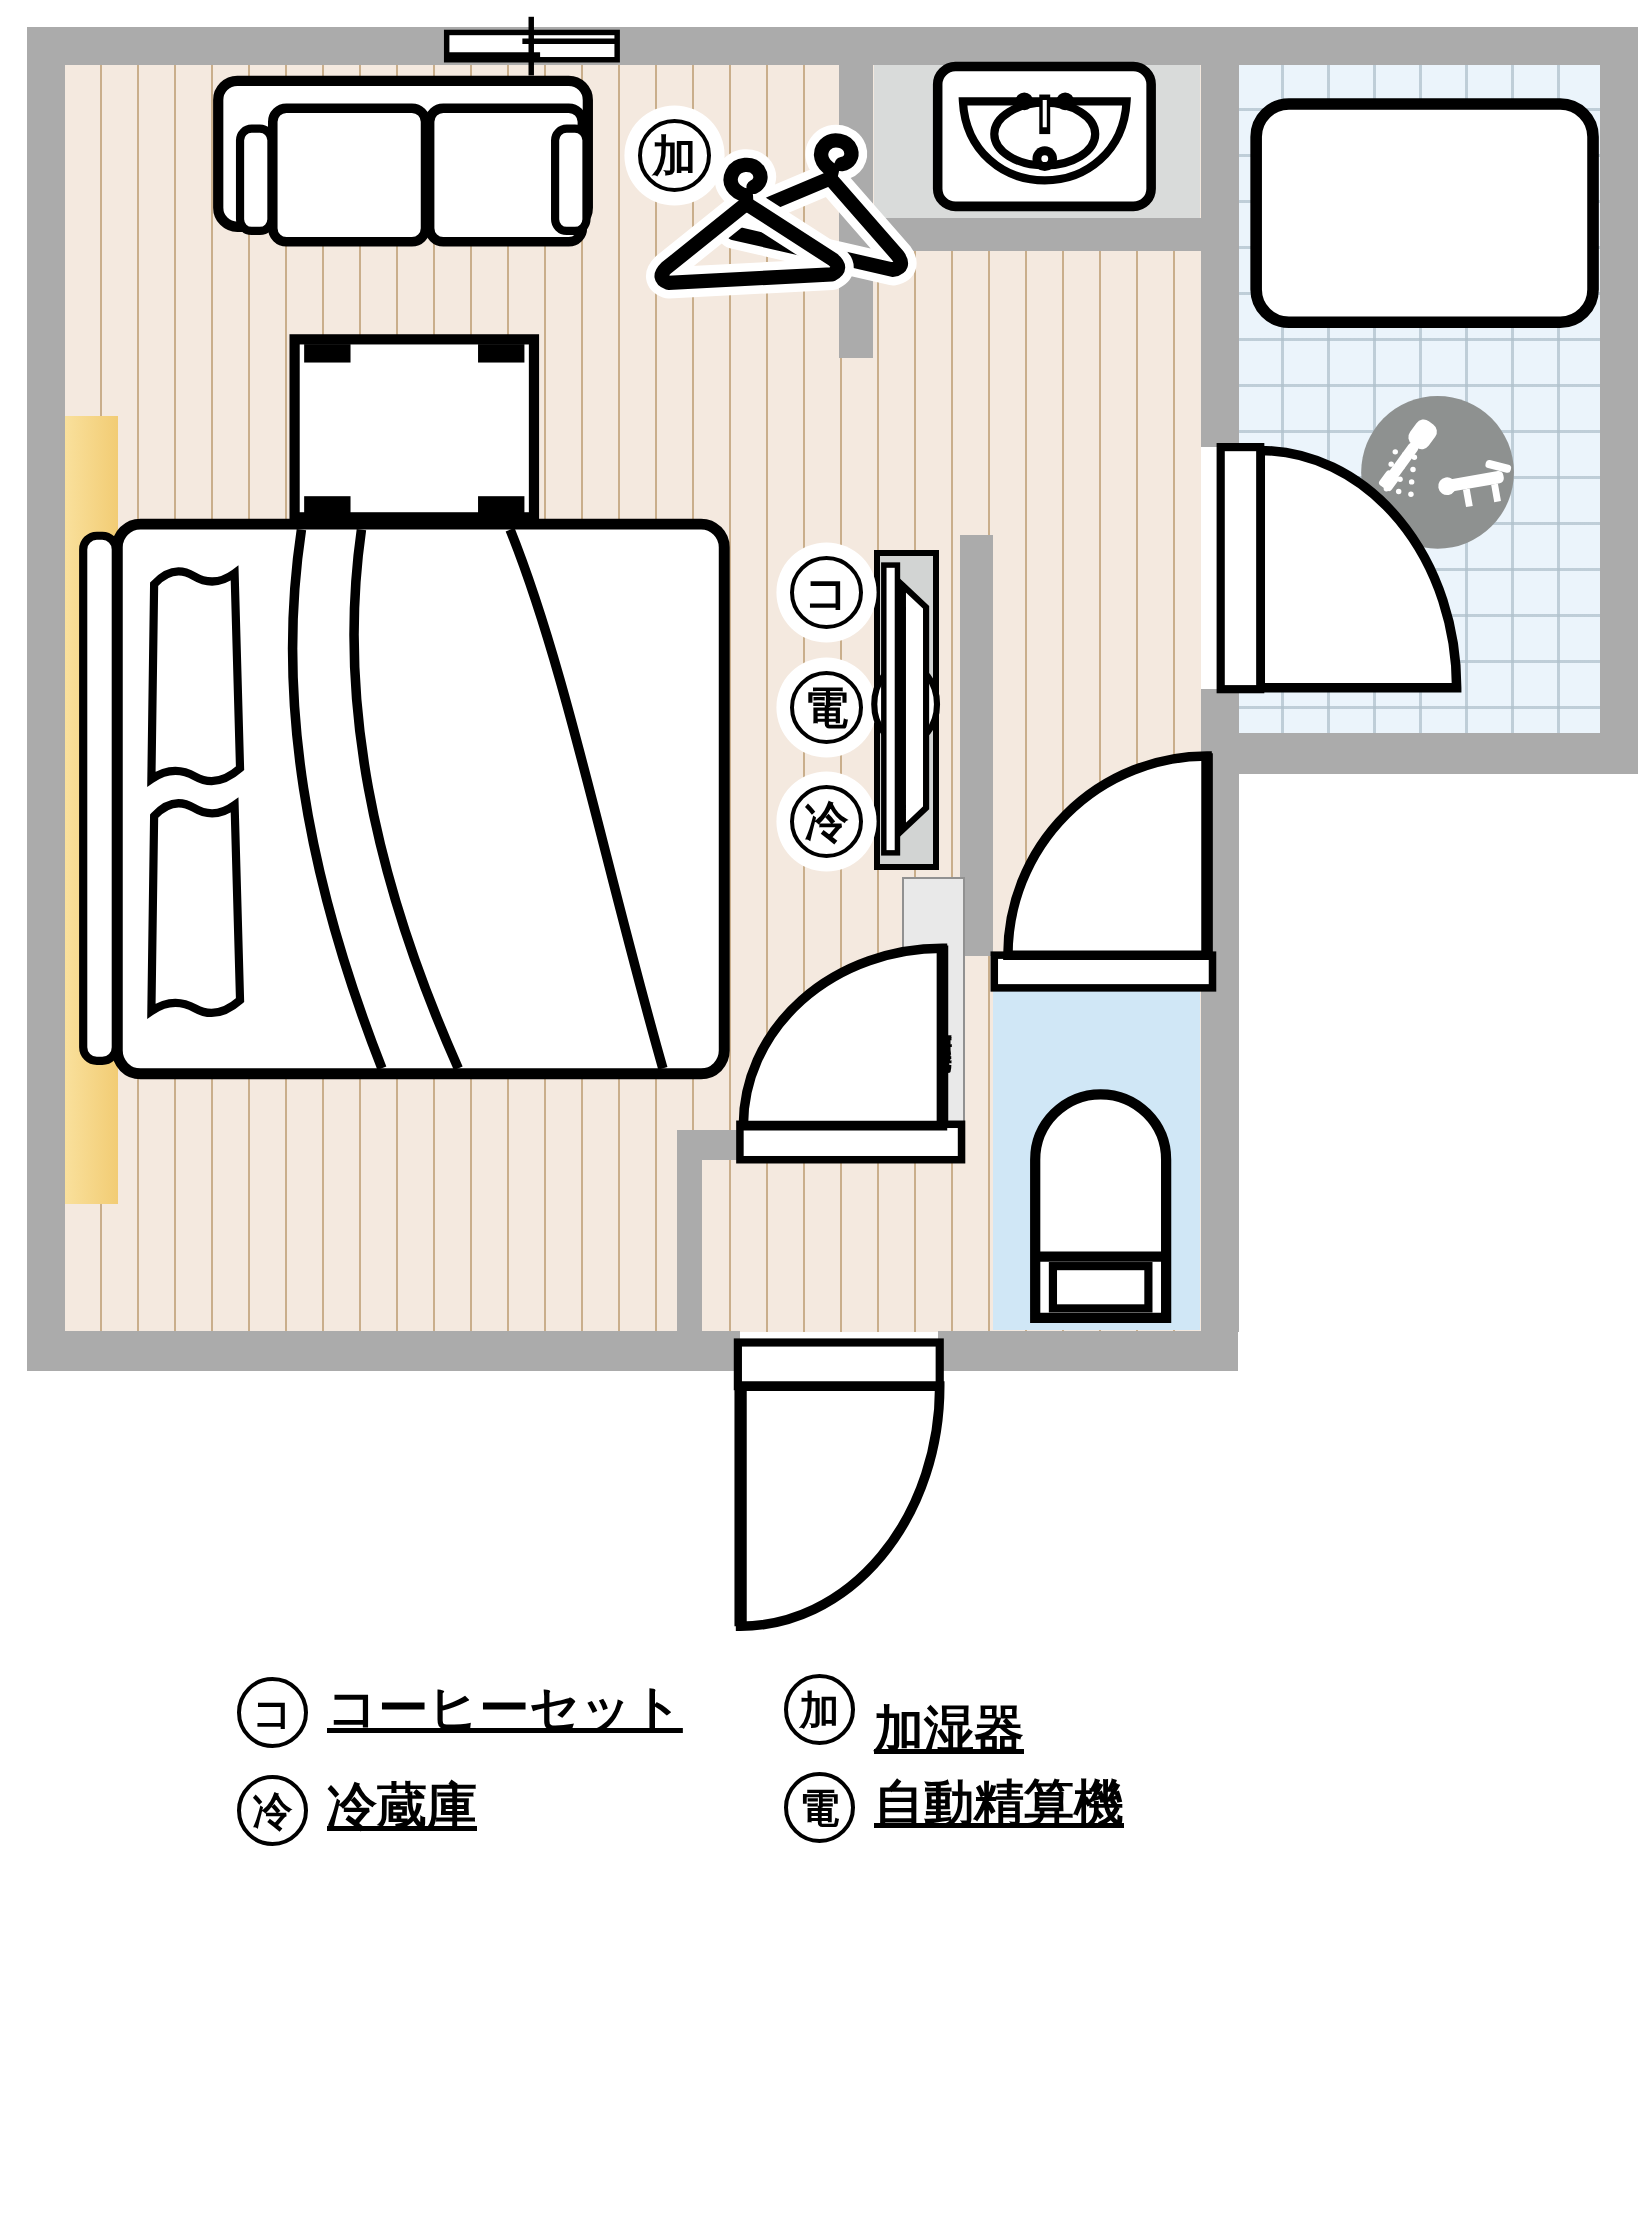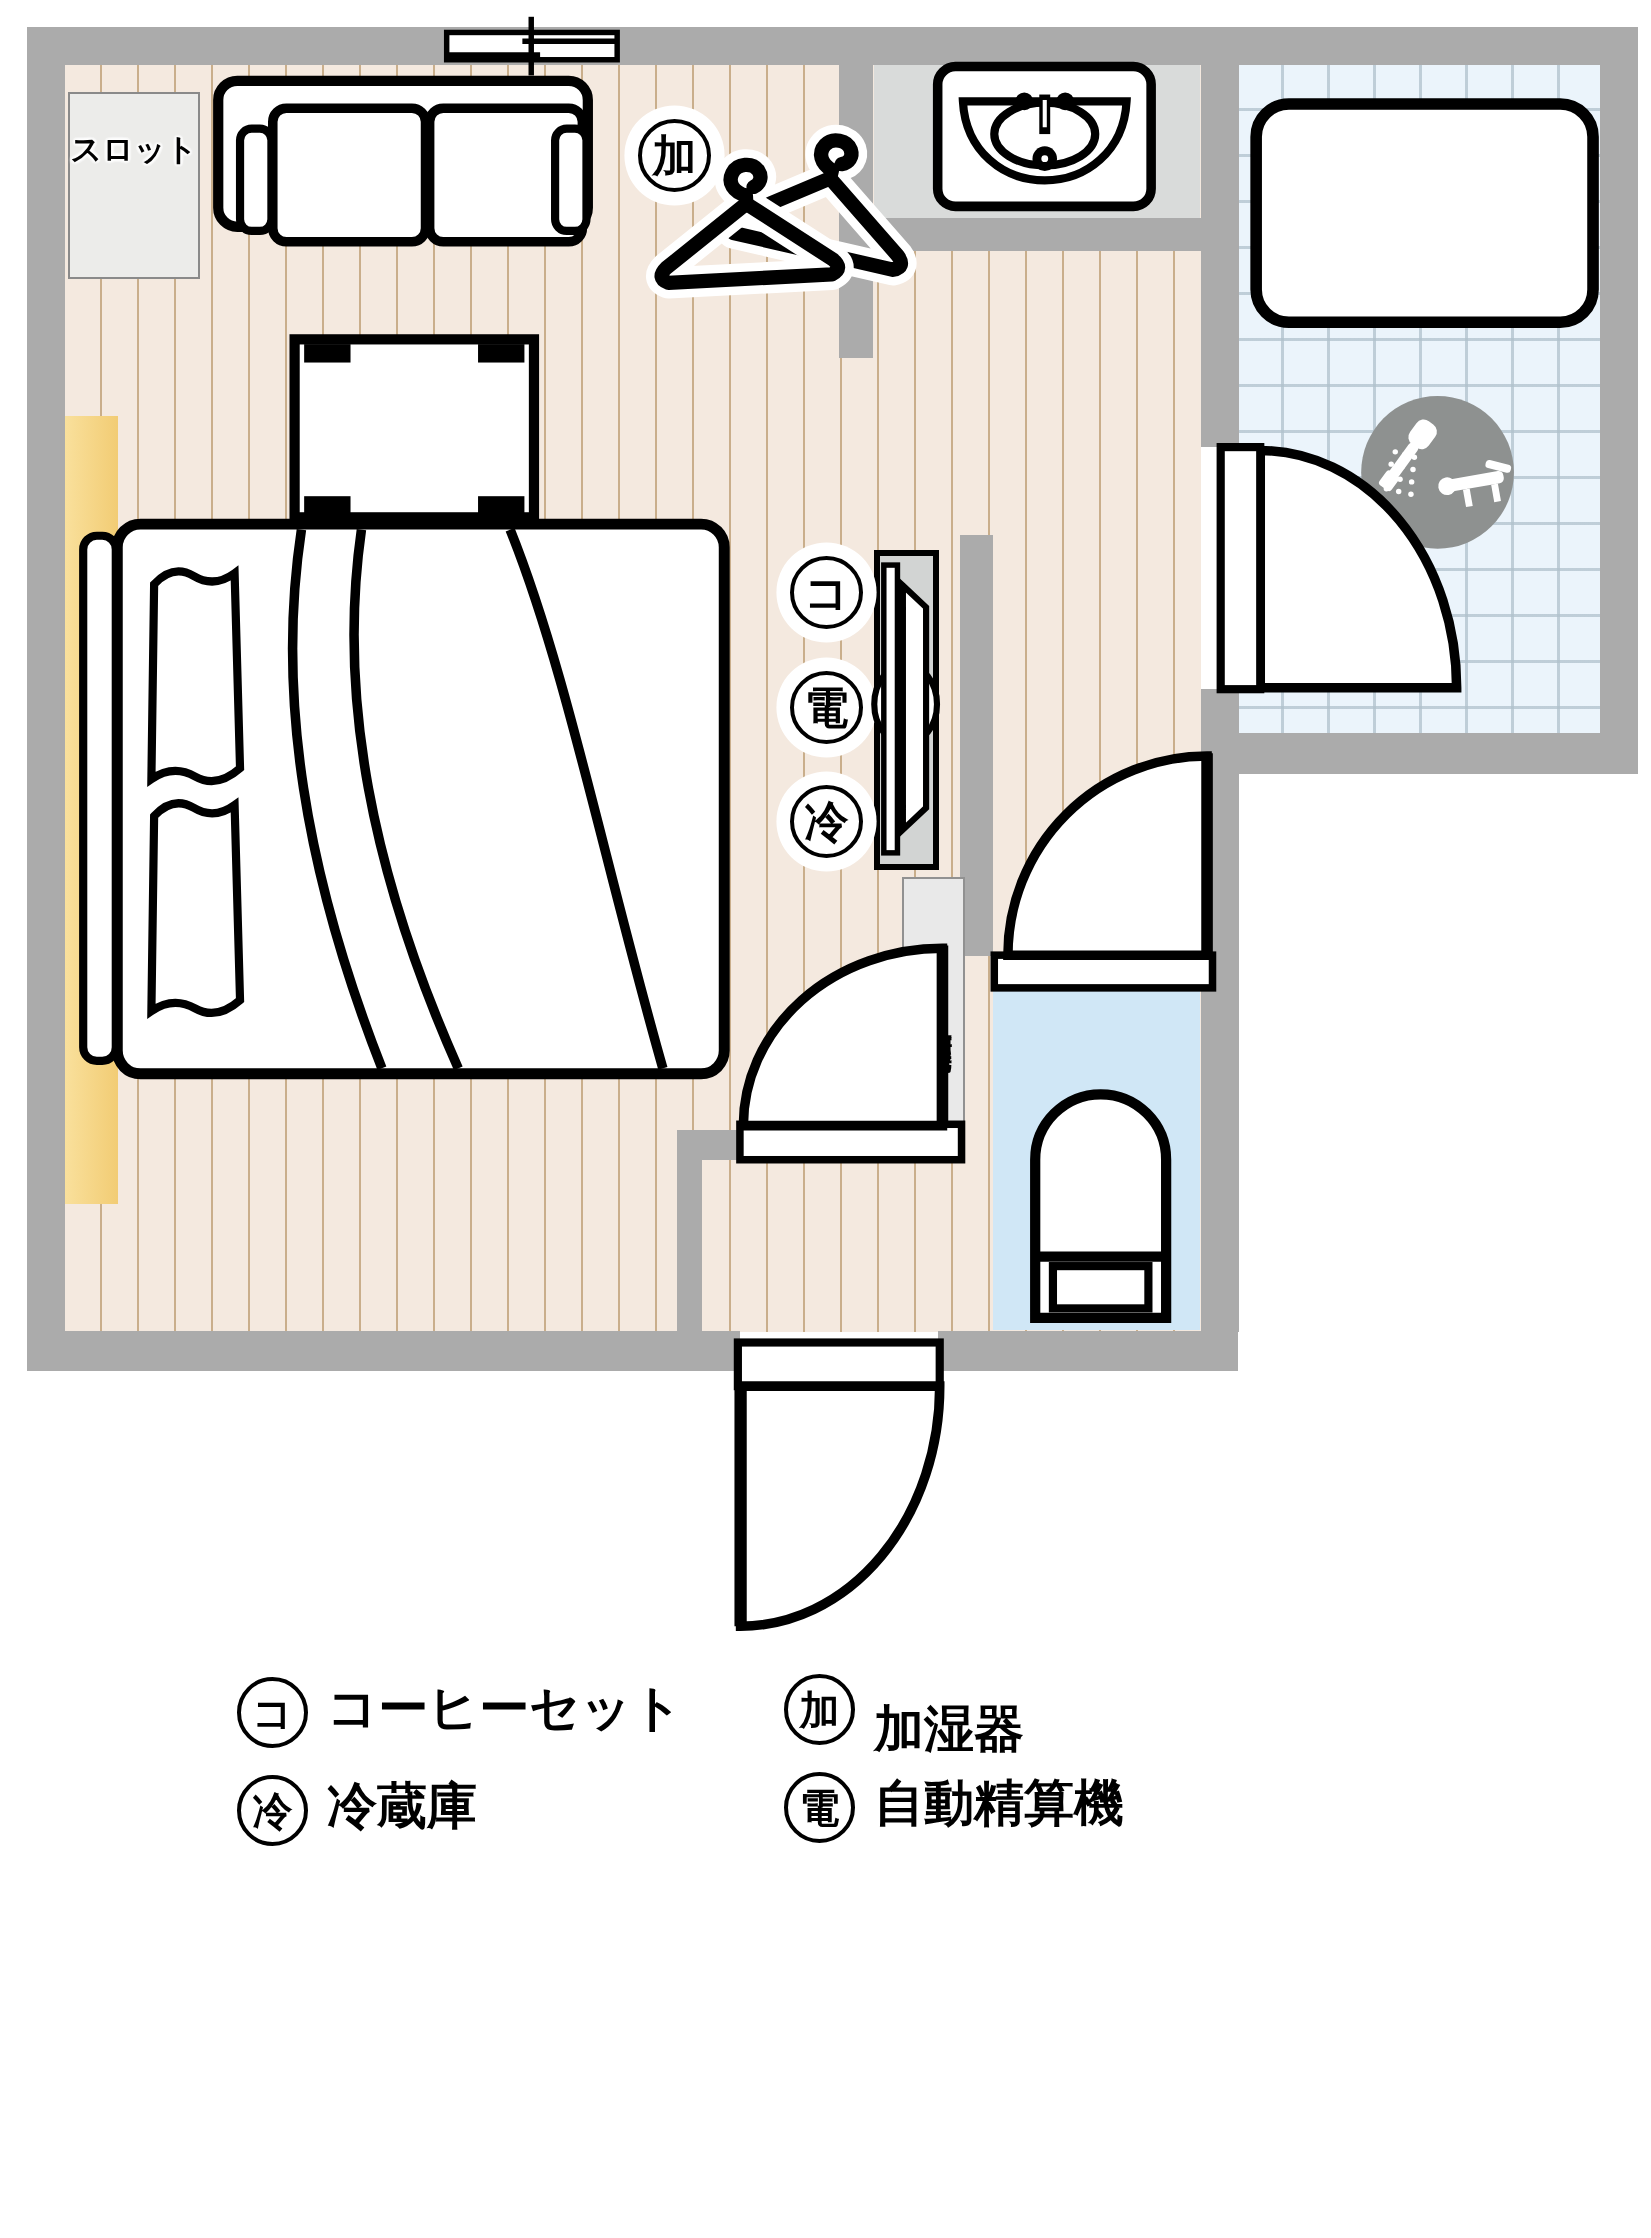--- a/index.html
+++ b/index.html
@@ -20,21 +20,21 @@
     background:#fff;box-shadow:0 0 0 13.6px #fff;display:flex;align-items:center;justify-content:center;
     font-size:44px;font-weight:700;color:#000;line-height:1;}
   .slotbox{position:absolute;left:68px;top:92px;width:128px;height:183px;background:#ececea;border:2px solid #8a8a8a;}
   .slotbox span{display:block;margin-top:35px;text-align:center;font-size:31px;font-weight:700;color:#000;
     text-shadow:0 0 4.1px #fff,0 0 4.1px #fff,0 0 4.1px #fff,0 0 4.1px #fff,1.4px 1.4px 2.7px #fff,-1.4px -1.4px 2.7px #fff,1.4px -1.4px 2.7px #fff,-1.4px 1.4px 2.7px #fff;}
   .checkout{position:absolute;left:902px;top:877px;width:59px;height:247px;background:#e9e9e9;border:2px solid #919191;
     display:flex;align-items:center;justify-content:center;writing-mode:vertical-rl;text-orientation:upright;
     font-size:37px;font-weight:700;letter-spacing:2.7px;color:#000;}
   .legend-sym{position:absolute;width:63px;height:63px;border:4.1px solid #000;border-radius:50%;background:#fff;
     display:flex;align-items:center;justify-content:center;font-size:40px;font-weight:700;color:#000;line-height:1;}
-  .legend-lab{position:absolute;font-size:50px;font-weight:700;line-height:71px;white-space:nowrap;color:#000;}
+  .legend-lab{position:absolute;font-size:50px;font-weight:700;line-height:71px;white-space:nowrap;color:#000;text-decoration:underline;}
   svg.overlay{position:absolute;left:0;top:0;}
   .ln{fill:none;stroke:#000;}
   .wh{fill:#fff;stroke:#000;}
   .hw{fill:none;stroke:#fff;stroke-width:46;stroke-linejoin:round;stroke-linecap:round;}
   .hb{fill:none;stroke:#000;stroke-width:21;stroke-linejoin:round;stroke-linecap:round;}
 </style>
 </head>
 <body>
 
 <div id="plan">
@@ -52,23 +52,20 @@
   <div class="wall" style="left:1600px;top:27px;width:38px;height:747px;"></div>
   <div class="wall" style="left:1238px;top:733px;width:399px;height:41px;"></div>
   <div class="wall" style="left:1201px;top:65px;width:38px;height:382px;"></div>
   <div class="wall" style="left:1201px;top:689px;width:38px;height:643px;"></div>
   <div class="wall" style="left:839px;top:218px;width:362px;height:33px;"></div>
   <div class="wall" style="left:839px;top:65px;width:34px;height:293px;"></div>
   <div class="wall" style="left:960px;top:535px;width:33px;height:421px;"></div>
   <div class="wall" style="left:677px;top:1160px;width:24.6px;height:172px;"></div>
   <div class="wall" style="left:677px;top:1130px;width:67px;height:30px;"></div>
 
-  <div class="slotbox">
-    <span>スロット</span>
-  </div>
 
   <div class="abs" style="left:874px;top:550px;width:65px;height:320px;background:#d2d4d3;border:6.8px solid #000;box-sizing:border-box;"></div>
 
   <div class="marker" style="left:638px;top:119px;">
     <span>加</span>
   </div>
   <div class="marker" style="left:790px;top:556px;">
     <span>コ</span>
   </div>
   <div class="marker" style="left:790px;top:671px;">

